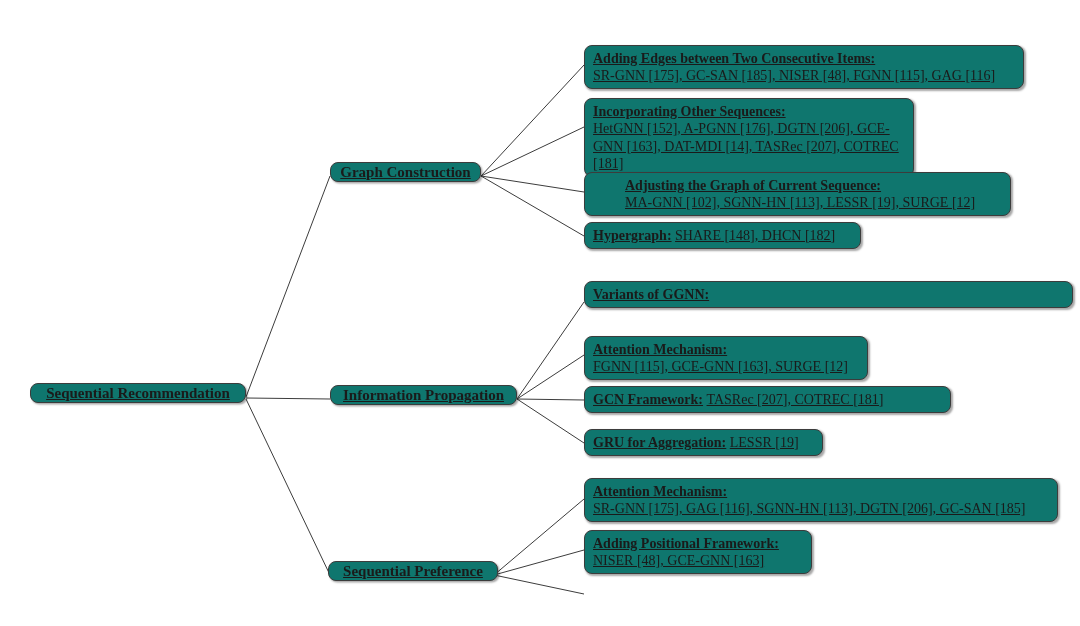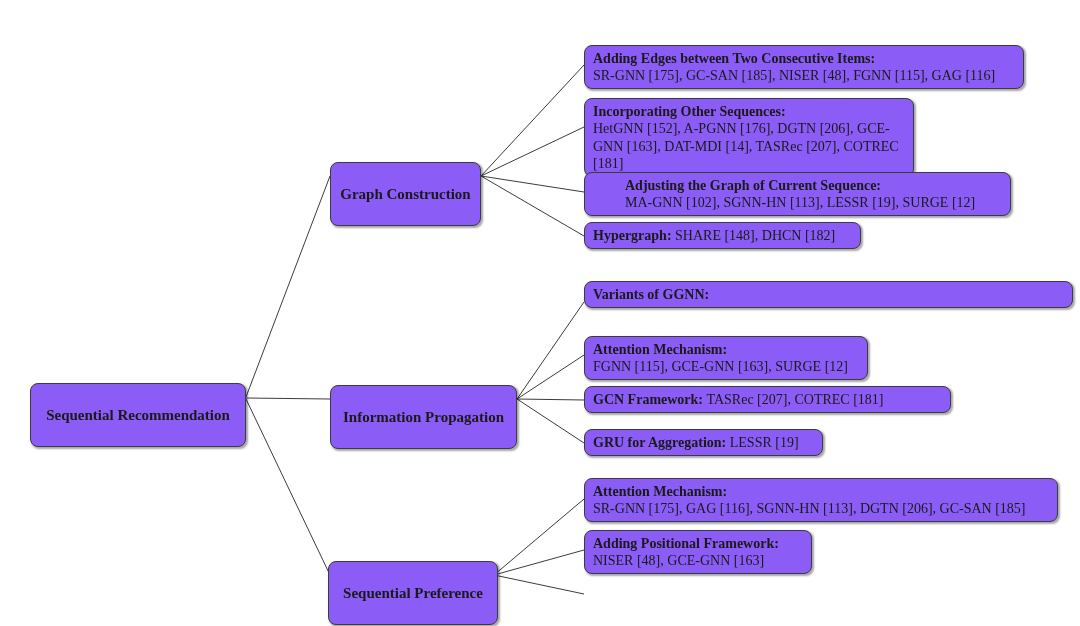--- a/index.html
+++ b/index.html
@@ -19,31 +19,32 @@
   #edges {
     position: absolute;
     left: 0;
     top: 0;
     width: 1080px;
     height: 626px;
   }
   .node {
     position: absolute;
     box-sizing: border-box;
-    background: #8b5cf6;
+    background: #0f766e;
     border: 1.3px solid #3c3c3c;
     border-radius: 8px;
     box-shadow: 1.5px 1.5px 2px rgba(0,0,0,0.35);
+    text-decoration: underline;
   }
   .parent {
     font-weight: bold;
     font-size: 15px;
     line-height: 18px;
     text-align: center;
-    padding: 22px 6px;
+    padding: 0 6px;
     white-space: nowrap;
   }
   .leaf {
     font-size: 14px;
     line-height: 17.5px;
     padding: 3.5px 8px;
   }
   .leaf .t {
     font-weight: bold;
   }

